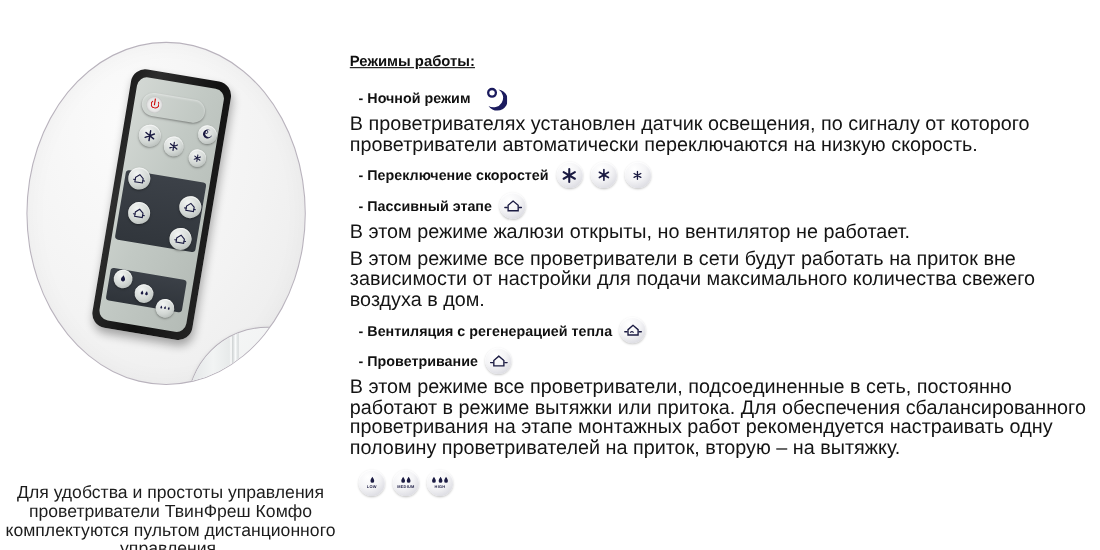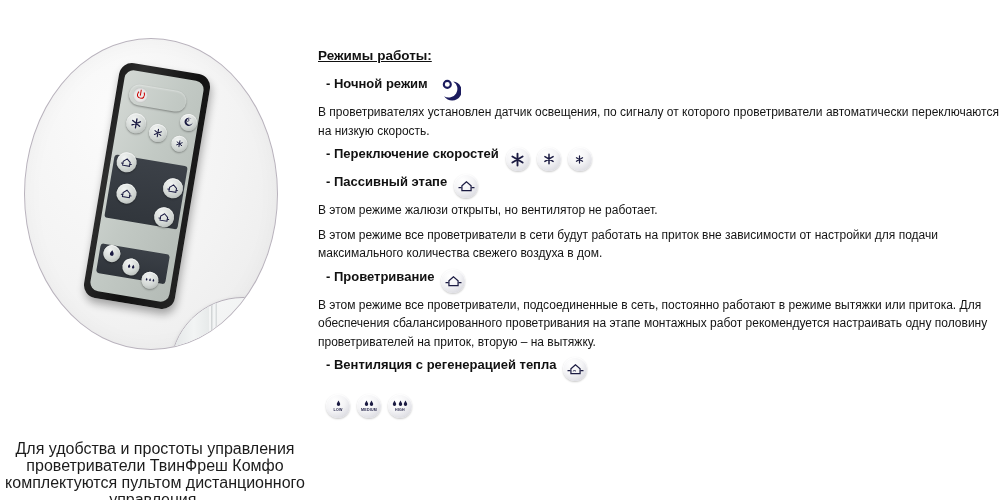--- a/index.html
+++ b/index.html
@@ -234,32 +234,33 @@
     font-weight: bold;
     text-decoration: underline;
     color: #111;
     margin-bottom: 13px;
   }
 
   .mode-block { margin-bottom: 2px; }
 
   .mode-title-row {
     display: flex;
+    align-items: center;
     gap: 7px;
     min-height: 26px;
     padding-left: 8px;
   }
   .mode-title {
     font-size: 13px;
     font-weight: bold;
     color: #111;
     white-space: nowrap;
   }
   .mode-desc {
-    font-size: 12px;
+    font-size: 18px;
     line-height: 18.5px;
     color: #141414;
     margin-top: 1px;
     margin-bottom: 6px;
   }
 
   .icon-group {
     display: flex;
     align-items: center;
     gap: 7px;
@@ -475,46 +476,46 @@
             <path d="M13 3.5 6 9.5V17h14V9.5z" fill="none" stroke="#1b1b42" stroke-width="1.9"></path>
             <path d="M1.5 12.5h3.2M21.3 12.5h3.2" stroke="#1b1b42" stroke-width="1.9" stroke-linecap="round"></path>
           </svg>
         </span>
       </div>
       <div class="mode-desc">В этом режиме жалюзи открыты, но вентилятор не работает.</div>
     </div>
 
     <div class="mode-block">
       <div class="mode-desc">В этом режиме все проветриватели в сети будут работать на приток вне зависимости от настройки для подачи максимального количества свежего воздуха в дом.</div>
-    </div>
-
-    <div class="mode-block">
-      <div class="mode-title-row">
-        <span class="mode-title">- Проветривание</span>
-        <span class="chip">
-          <svg width="17" height="14" viewBox="0 0 26 20">
-            <path d="M13 3.5 6 9.5V17h14V9.5z" fill="none" stroke="#1b1b42" stroke-width="1.9"></path>
-            <path d="M1.5 12.5h3.2M21.3 12.5h3.2" stroke="#1b1b42" stroke-width="1.9" stroke-linecap="round"></path>
-          </svg>
-        </span>
-      </div>
-      <div class="mode-desc">В этом режиме все проветриватели, подсоединенные в сеть, постоянно работают в режиме вытяжки или притока. Для обеспечения сбалансированного проветривания на этапе монтажных работ рекомендуется настраивать одну половину проветривателей на приток, вторую – на вытяжку.</div>
     </div>
 
     <div class="mode-block" style="margin-top:6px;">
       <div class="mode-title-row">
         <span class="mode-title">- Вентиляция с регенерацией тепла</span>
         <span class="chip">
           <svg width="17" height="14" viewBox="0 0 26 20">
             <path d="M13 3.5 6 9.5V17h14V9.5z" fill="none" stroke="#1b1b42" stroke-width="1.9"></path>
             <path d="M1.5 12.5h3.2M21.3 12.5h3.2" stroke="#1b1b42" stroke-width="1.9" stroke-linecap="round"></path>
             <path d="M9 13.5c1.4-1.4 3.4-1.4 4.8 0" fill="none" stroke="#1b1b42" stroke-width="1.5"></path>
           </svg>
         </span>
       </div>
+    </div>
+
+    <div class="mode-block">
+      <div class="mode-title-row">
+        <span class="mode-title">- Проветривание</span>
+        <span class="chip">
+          <svg width="17" height="14" viewBox="0 0 26 20">
+            <path d="M13 3.5 6 9.5V17h14V9.5z" fill="none" stroke="#1b1b42" stroke-width="1.9"></path>
+            <path d="M1.5 12.5h3.2M21.3 12.5h3.2" stroke="#1b1b42" stroke-width="1.9" stroke-linecap="round"></path>
+          </svg>
+        </span>
+      </div>
+      <div class="mode-desc">В этом режиме все проветриватели, подсоединенные в сеть, постоянно работают в режиме вытяжки или притока. Для обеспечения сбалансированного проветривания на этапе монтажных работ рекомендуется настраивать одну половину проветривателей на приток, вторую – на вытяжку.</div>
     </div>
 
     <div class="mode-block" style="margin-top:10px;">
       <div class="mode-title-row">
         <span class="icon-group">
           <span class="chip chip-hum">
             <span class="drops">
               <svg width="5" height="8" viewBox="0 0 10 16">
                   <path d="M5 1c2 3.8 3.4 5.2 3.4 7.4A3.4 3.4 0 0 1 1.6 8.4C1.6 6.2 3 4.8 5 1z" fill="#1b1b42"></path>
                 </svg>

